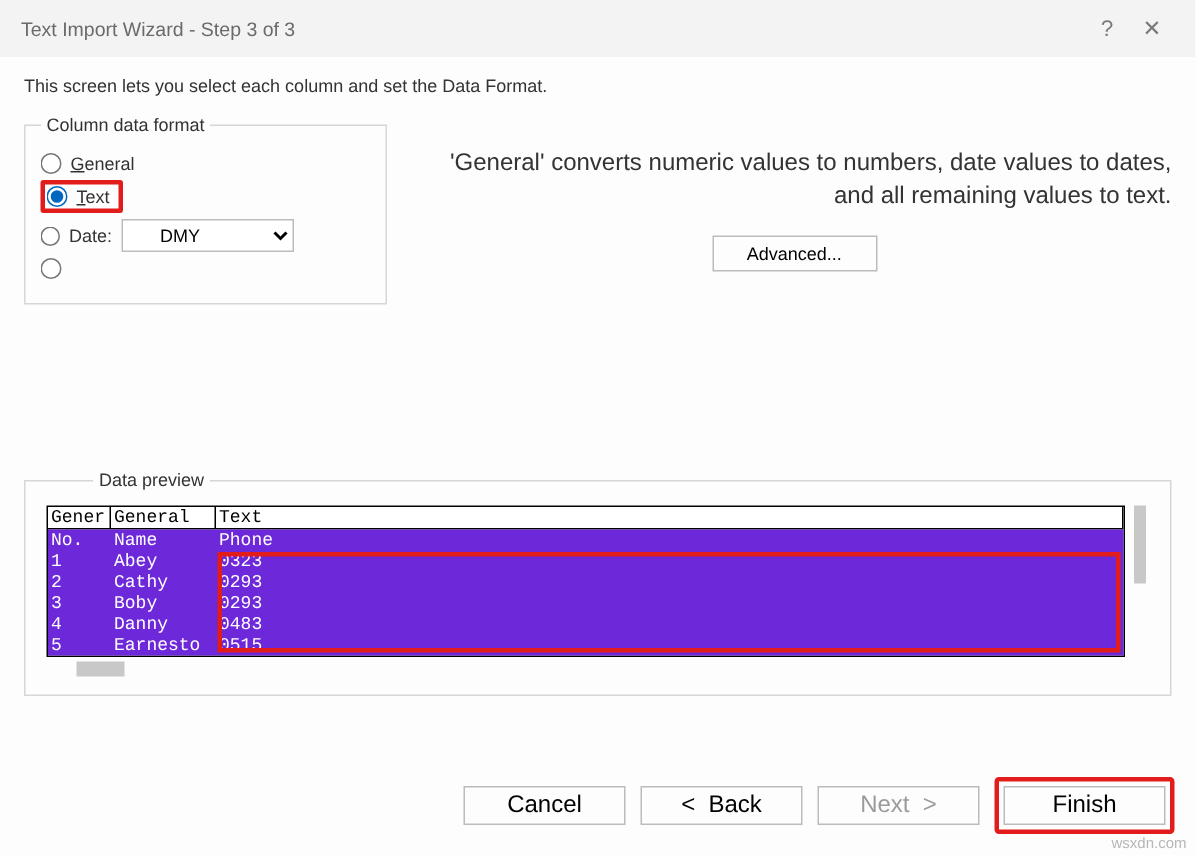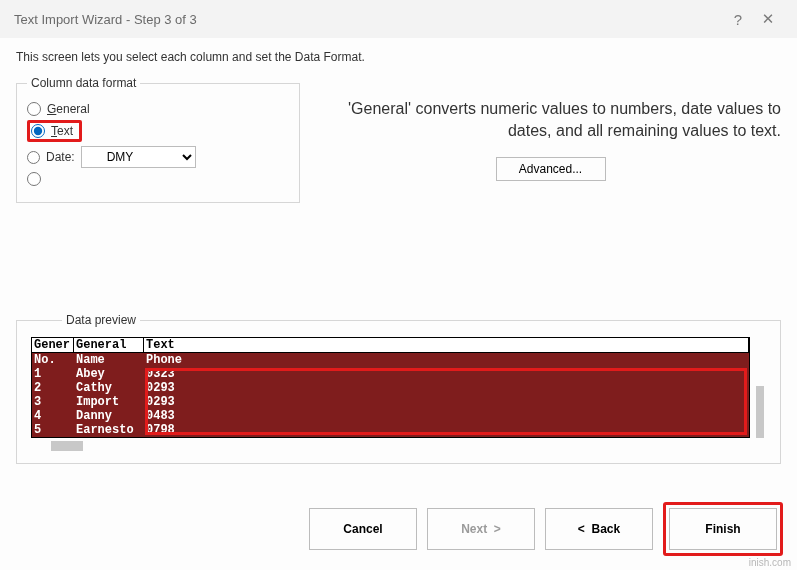--- a/index.html
+++ b/index.html
@@ -22,21 +22,21 @@
       font-size: 13px;
     }
     .titlebar .spacer { flex: 1; }
     .titlebar .icon { width: 30px; text-align: center; font-size: 15px; color: #7a7a7a; cursor: default; }
     .content { padding: 12px 16px 0 16px; }
     .intro { margin-bottom: 12px; font-size: 12px; }
     .upper { display: flex; gap: 20px; }
     fieldset.coldata {
       border: 1px solid #d6d6d6;
       padding: 8px 10px 12px 10px;
-      width: 284px;
+      width: 242px;
       position: relative;
     }
     fieldset.coldata legend { font-size: 12px; padding: 0 4px; color: #333; }
     .radio-row { display: flex; align-items: center; margin: 4px 0; font-size: 12px; }
     .radio-row input[type=radio] { width: 14px; height: 14px; margin-right: 6px; accent-color: #0067c0; }
     .radio-row .u { text-decoration: underline; }
     .date-row { display: flex; align-items: center; margin: 4px 0; }
     .date-row .lbl { margin-left: 20px; margin-right: 6px; }
     select.dmy {
       width: 115px;
@@ -64,36 +64,36 @@
       background: #fdfdfd;
       font-size: 12px;
       cursor: default;
     }
     fieldset.preview {
       border: 1px solid #d6d6d6;
       margin-top: 110px;
       padding: 10px 14px 10px 14px;
     }
     fieldset.preview legend { font-size: 12px; padding: 0 4px; margin-left: 31px; }
-    .preview-area { display: flex; align-items: flex-end; font-weight: bold; }
+    .preview-area { display: flex; align-items: flex-start; }
     .grid-wrap { border: 1px solid #000; position: relative; background: #fff; flex: 1; }
     .grid-header {
       display: flex;
       background: #fff;
       color: #000;
       font-family: "Courier New", monospace;
       font-size: 12px;
       border-bottom: 1px solid #000;
     }
     .grid-header .col { border-right: 1px solid #000; padding: 0 2px; overflow: hidden; white-space: nowrap; }
     .col1 { width: 42px; }
     .col2 { width: 70px; }
     .col3 { flex: 1; }
     .grid-body {
-      background: #7f1d1d;
+      background: #6d28d9;
       color: #fff;
       font-family: "Courier New", monospace;
       font-size: 12px;
       position: relative;
     }
     .grid-body .row { display: flex; }
     .grid-body .row .cell { padding: 0 2px; white-space: nowrap; }
     .grid-body .row .cell.c1 { width: 42px; }
     .grid-body .row .cell.c2 { width: 70px; }
     .grid-body .row .cell.c3 { flex: 1; }
@@ -113,26 +113,25 @@
     .buttons {
       position: absolute;
       bottom: 14px;
       right: 14px;
       display: flex;
       gap: 10px;
       align-items: center;
     }
     .btn {
       width: 108px;
-      height: 42px;
+      height: 26px;
       border: 1px solid #bcbcbc;
       background: #fdfdfd;
-      font-size: 12px;
+      font-size: 16px;
       cursor: default;
-      font-weight: bold;
     }
     .btn.disabled { color: #9b9b9b; }
     .finish-wrap {
       border: 3px solid #e21b1b;
       border-radius: 3px;
       padding: 3px;
       display: inline-flex;
     }
     .watermark {
       position: absolute;
@@ -210,48 +209,48 @@
               <div class="cell c2">Abey</div>
               <div class="cell c3">0323</div>
             </div>
           <div class="row">
               <div class="cell c1">2</div>
               <div class="cell c2">Cathy</div>
               <div class="cell c3">0293</div>
             </div>
           <div class="row">
               <div class="cell c1">3</div>
-              <div class="cell c2">Import</div>
+              <div class="cell c2">Boby</div>
               <div class="cell c3">0293</div>
             </div>
           <div class="row">
               <div class="cell c1">4</div>
               <div class="cell c2">Danny</div>
               <div class="cell c3">0483</div>
             </div>
           <div class="row">
               <div class="cell c1">5</div>
               <div class="cell c2">Earnesto</div>
-              <div class="cell c3">0798</div>
+              <div class="cell c3">0515</div>
             </div>
           <div class="selected-col-overlay"></div>
         </div>
       </div>
       <div class="vscroll">
           <div class="vthumb"></div>
         </div>
     </div>
     <div class="hscroll">
         <div class="thumb"></div>
       </div>
   </fieldset>
 </div>
 
 <div class="buttons">
   <button class="btn">Cancel</button>
+  <button class="btn">&lt;&nbsp;&nbsp;<span class="u">B</span>ack</button>
   <button class="btn disabled"><span class="u">N</span>ext&nbsp;&nbsp;&gt;</button>
-  <button class="btn">&lt;&nbsp;&nbsp;<span class="u">B</span>ack</button>
   <span class="finish-wrap">
     <button class="btn"><span class="u">F</span>inish</button>
   </span>
 </div>
 
-<div class="watermark">inish.com</div>
+<div class="watermark">wsxdn.com</div>
 
 </body></html>

